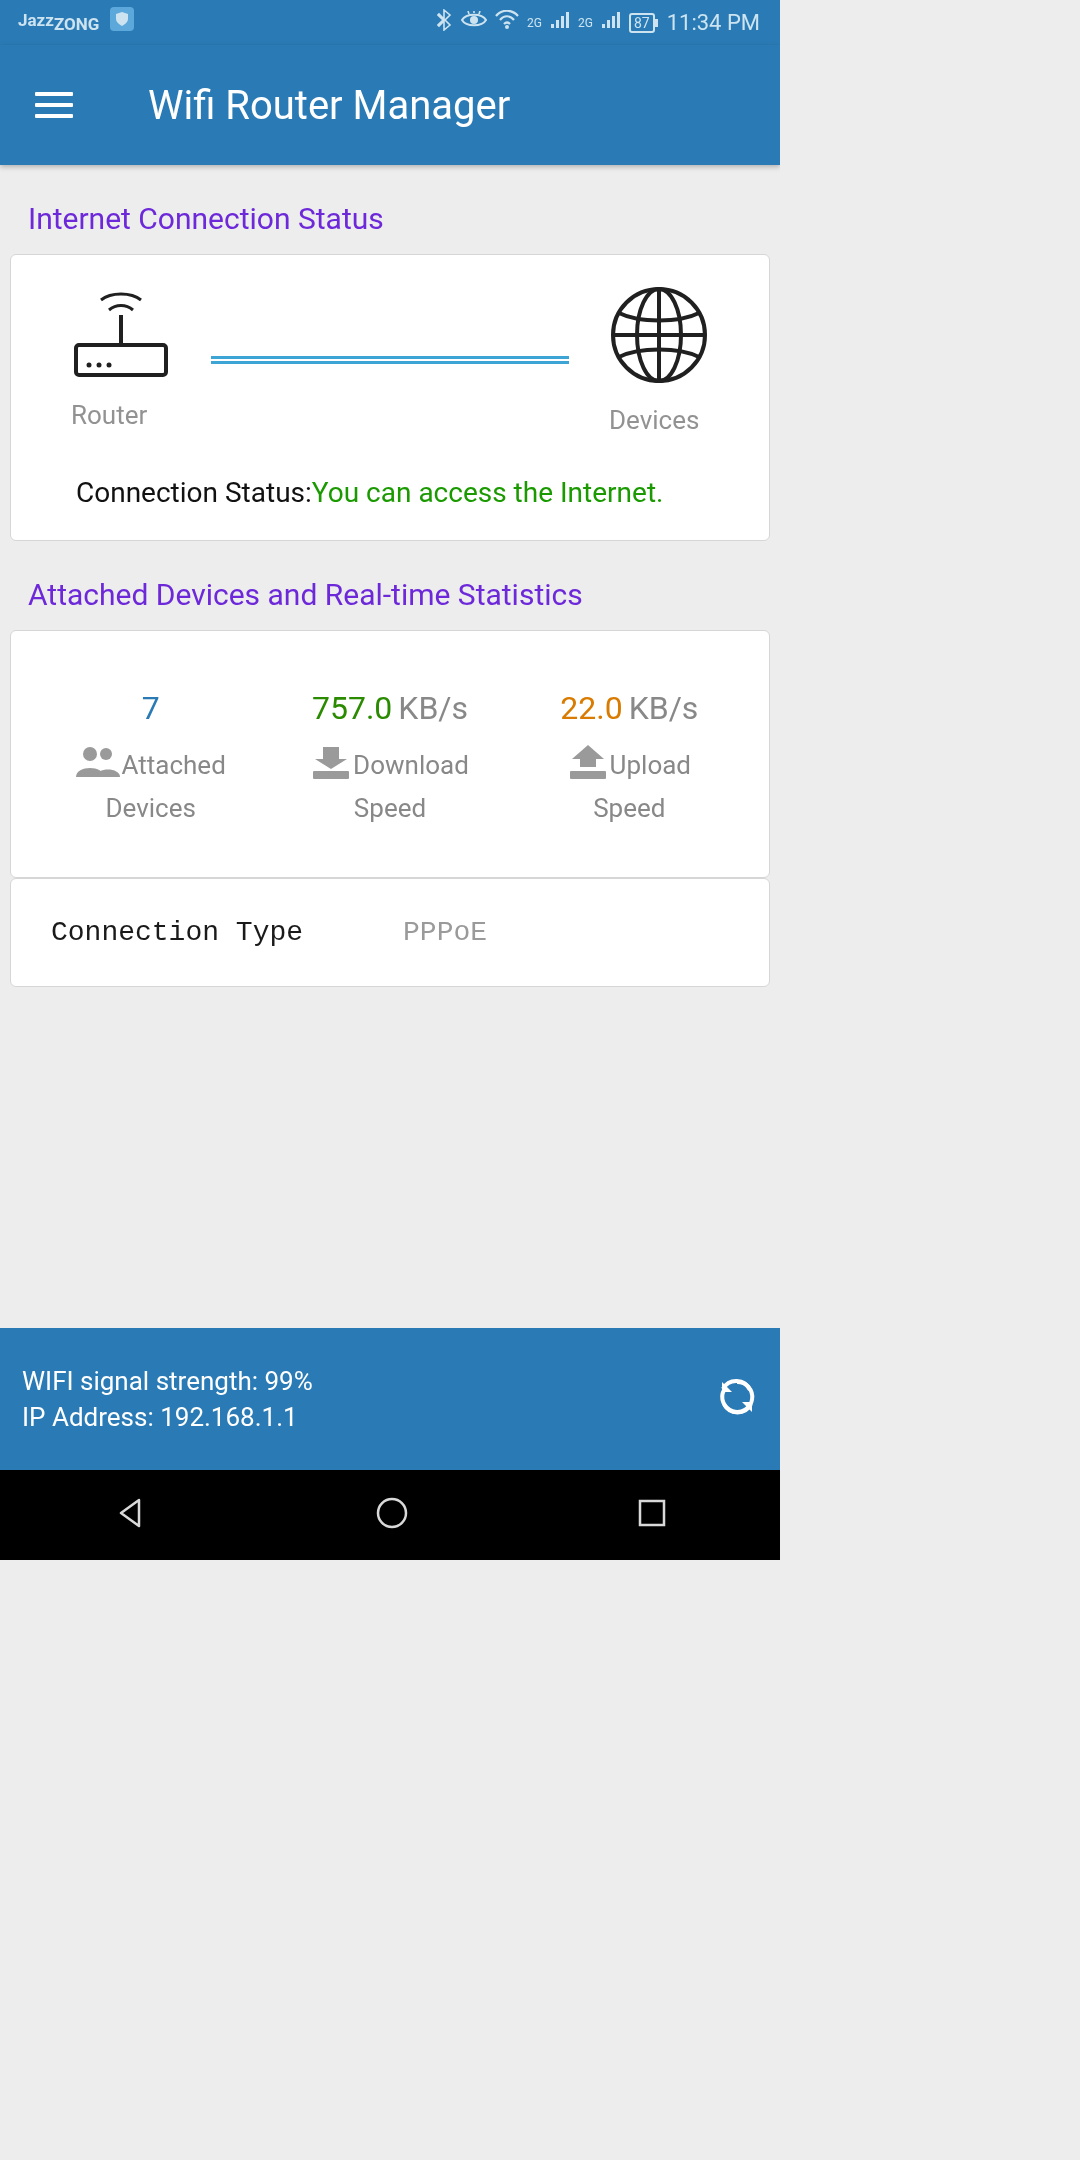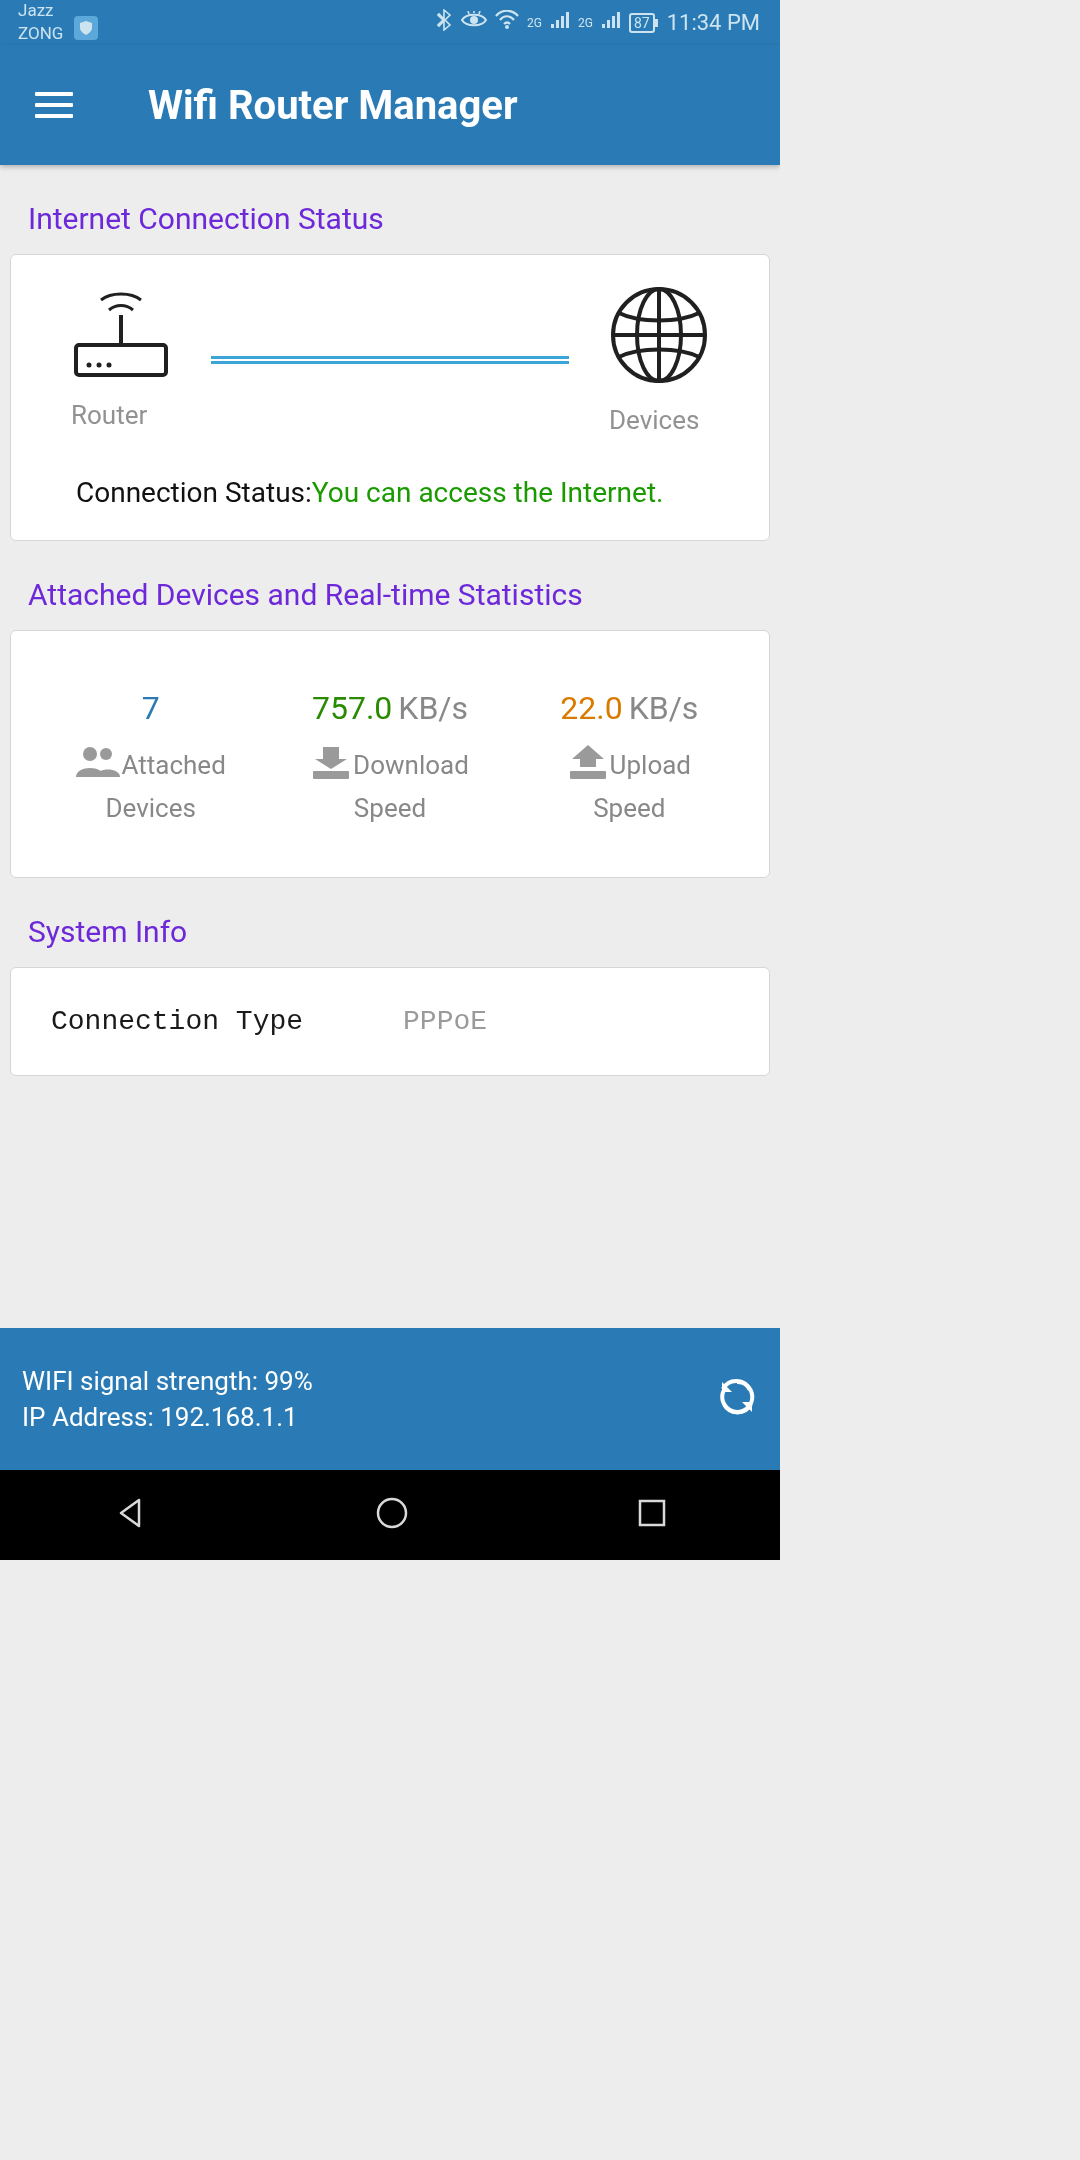--- a/index.html
+++ b/index.html
@@ -14,21 +14,21 @@
     .status-bar {
       background: #2a7bb5;
       color: #cde4f0;
       height: 45px;
       display: flex;
       align-items: center;
       justify-content: space-between;
       padding: 0 20px 0 18px;
       font-size: 18px;
     }
-    .status-left { display: flex; flex-direction: column; line-height: 1.1; font-size: 17px;}
+    .status-left { display: flex; flex-direction: row; line-height: 1.1; font-size: 17px; font-weight: bold;}
     .status-right { display: flex; align-items: center; gap: 8px; font-size: 19px; }
     .status-right .time { font-size: 22px; margin-left: 4px;}
     .battery-box {
       display:inline-flex; align-items:center; justify-content:center;
       border: 2px solid #cde4f0; padding: 0 3px; font-size: 14px; border-radius:3px;
       position:relative;
     }
     .battery-box::after{
       content:""; position:absolute; right:-5px; top:4px; width:3px; height:8px; background:#cde4f0;
     }
@@ -41,21 +41,21 @@
       padding: 0 35px;
       gap: 75px;
       box-shadow: 0 2px 5px rgba(0,0,0,0.25);
     }
     .hamburger {
       display: flex; flex-direction: column; gap: 7px;
     }
     .hamburger span {
       width: 38px; height: 4px; background: #fff; border-radius: 1px;
     }
-    .app-title { font-size: 40px; font-weight: 700; }
+    .app-title { font-size: 40px; font-weight: 400; }
     .content {
       padding: 0 10px;
       height: calc(100% - 45px - 120px - 110px - 90px);
       overflow: hidden;
       padding-bottom: 120px;
     }
     .section-title {
       font-size: 30px;
       color: #6d28d9;
       font-weight: 400;
@@ -258,21 +258,20 @@
                 <rect x="2" y="26" width="36" height="8" rx="1"></rect>
               </svg>
           </span>
           <span>Upload</span>
         </div>
         <div class="stat-bot">Speed</div>
       </div>
     </div>
   </div>
 
-  <div class="section-title">System Info</div>
   <div class="card sysinfo-card">
     <div class="sysinfo-row">
       <span class="k">Connection Type</span>
       <span class="v">PPPoE</span>
     </div>
   </div>
 
 </div>
 
 <div class="bottom-bar">

